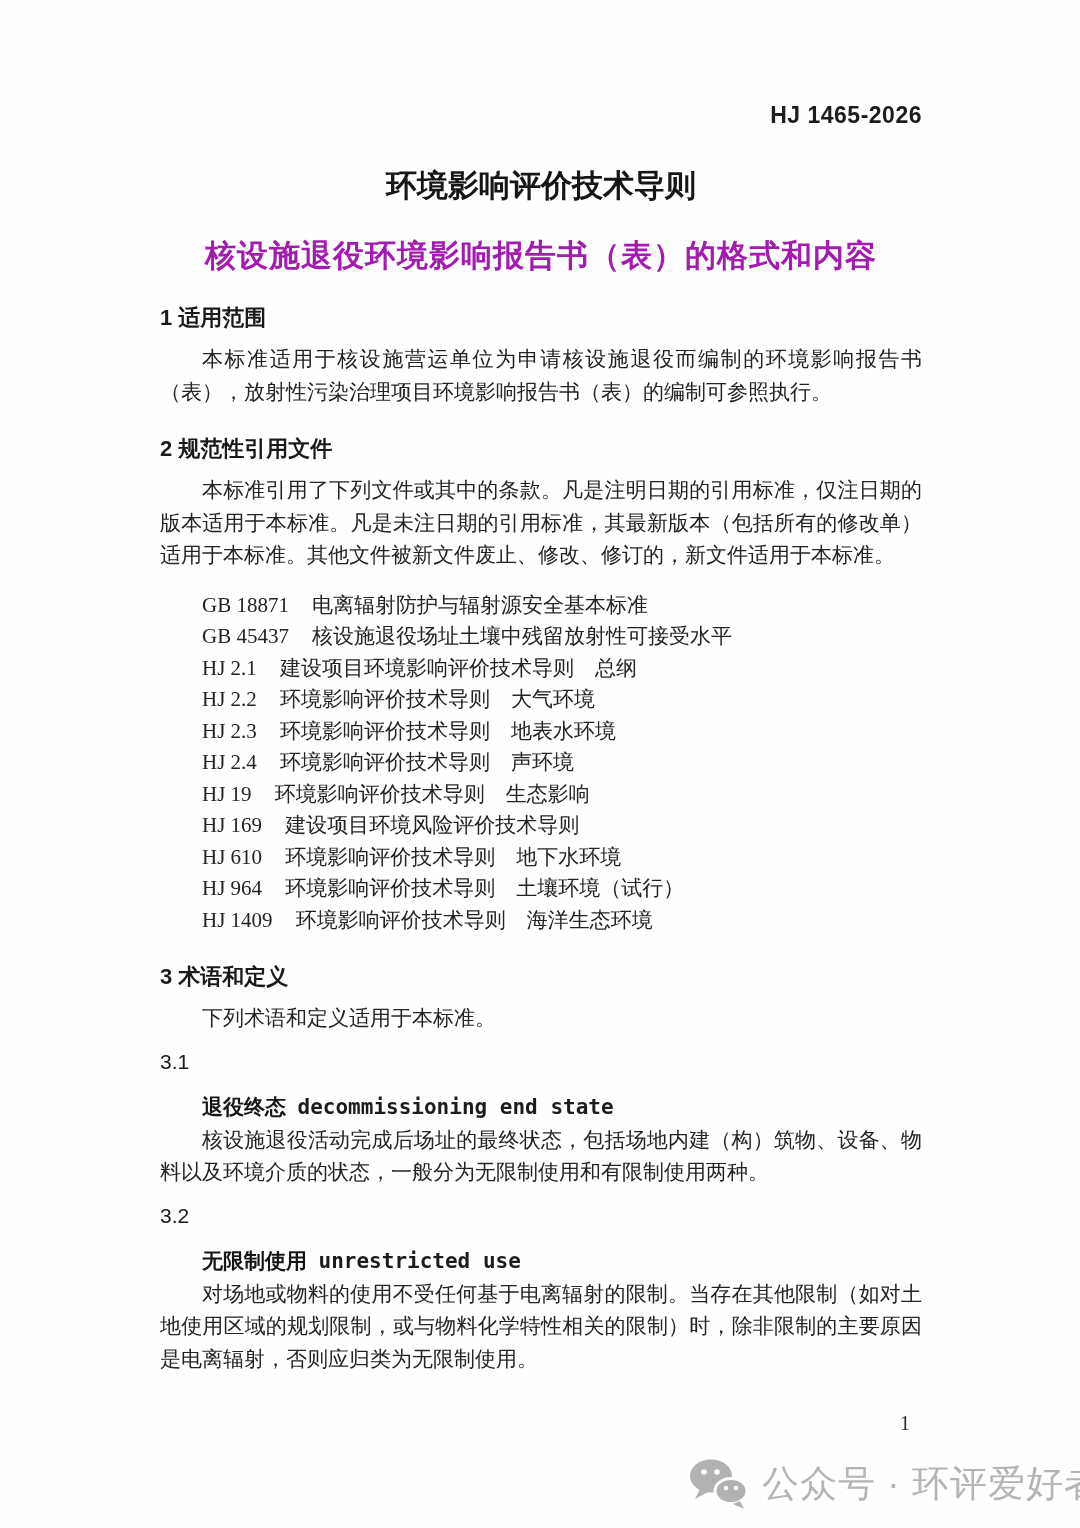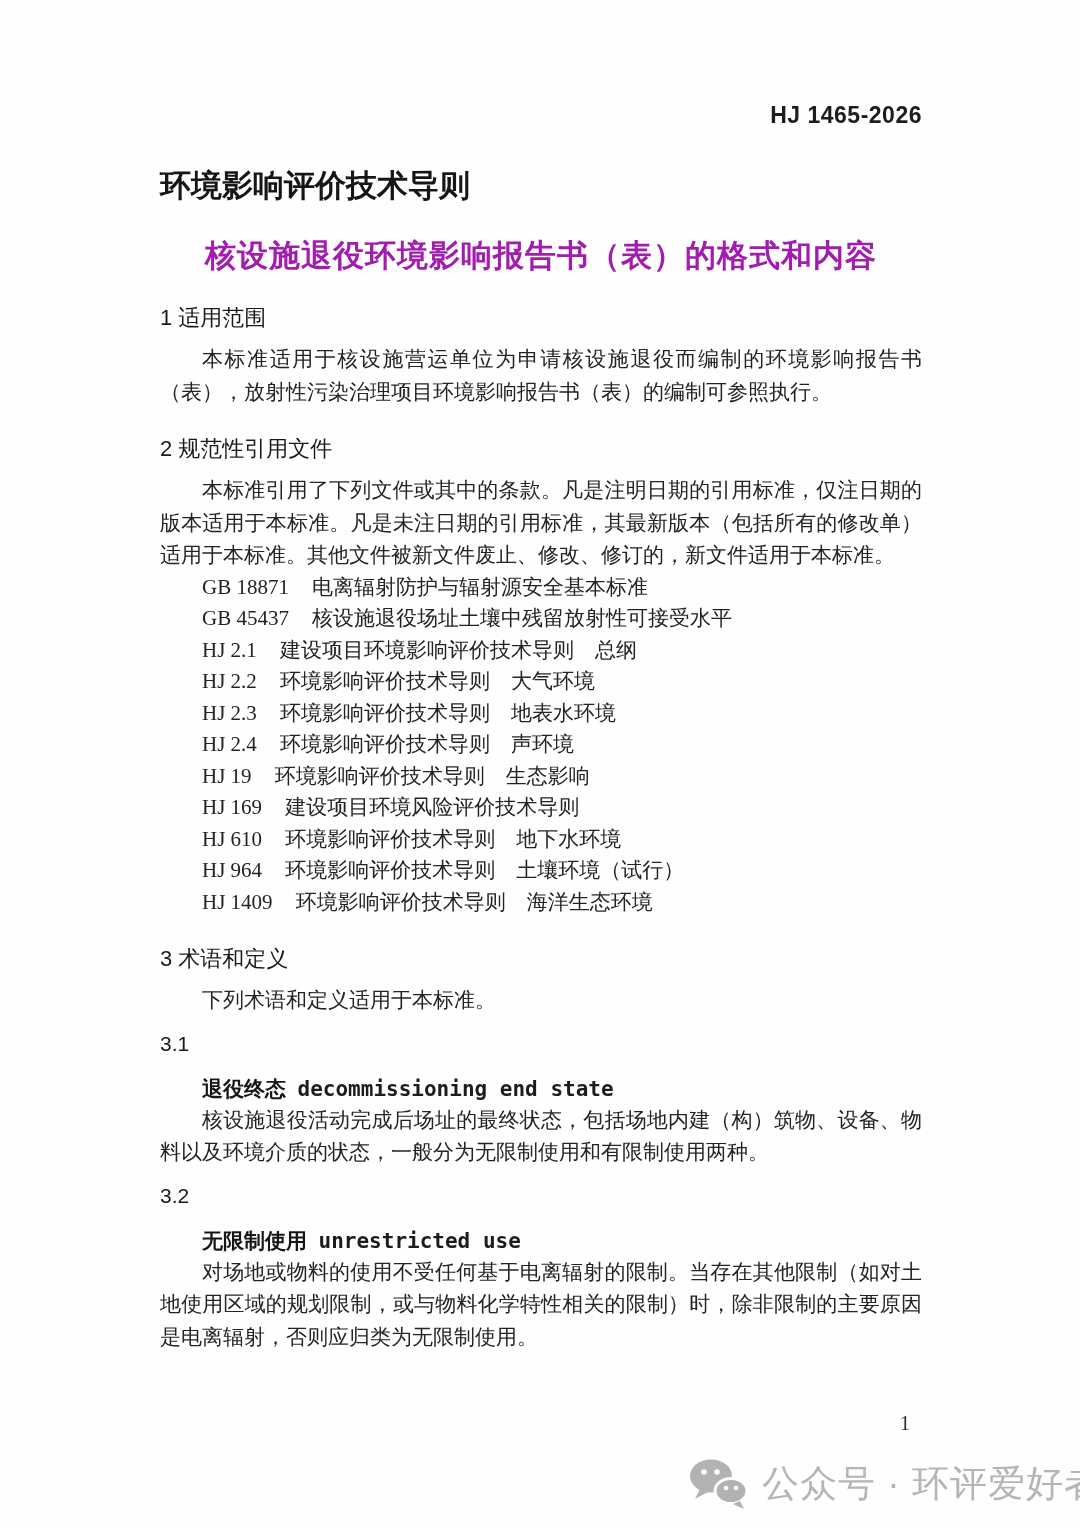--- a/index.html
+++ b/index.html
@@ -23,55 +23,56 @@
     text-align: right;
     font-family: "Liberation Sans", "DejaVu Sans", sans-serif;
     font-weight: 700;
     font-size: 23px;
     letter-spacing: 0.5px;
     color: #1d1d1d;
   }
 
   .doc-title {
     margin-top: 36px;
+    text-align: center;
     font-family: "Liberation Sans", "DejaVu Sans", sans-serif;
     font-weight: 700;
     font-size: 31px;
     color: #161616;
   }
   .doc-subtitle {
     margin-top: 28px;
     text-align: center;
     font-family: "Liberation Sans", "DejaVu Sans", sans-serif;
     font-weight: 700;
     font-size: 31px;
     color: #a21caf;
     letter-spacing: 1px;
   }
 
   .section-heading {
     margin-top: 26px;
     font-family: "Liberation Sans", "DejaVu Sans", sans-serif;
-    font-weight: 400;
+    font-weight: 700;
     font-size: 22px;
     line-height: 30px;
     color: #1a1a1a;
   }
 
   .para-block { margin-top: 10px; }
 
   p.body-para {
     font-size: 21px;
     line-height: 32.5px;
     text-indent: 2em;
     text-align: justify;
     color: #232323;
   }
 
-  .ref-list { margin-top: 0; }
+  .ref-list { margin-top: 18px; }
   .ref-item {
     font-size: 21px;
     line-height: 31.5px;
     padding-left: 2em;
     color: #232323;
   }
   .ref-code { margin-right: 1.1em; white-space: nowrap; }
 
   .term-number {
     margin-top: 13px;
@@ -80,21 +81,21 @@
     line-height: 28px;
     color: #1a1a1a;
   }
   .term-line {
     margin-top: 16px;
     padding-left: 2em;
     font-size: 21px;
     line-height: 30px;
   }
   .term-cn {
-    font-family: Liberation Sans, sans-serif;
+    font-family: Liberation Mono, monospace;
     font-weight: 700;
     color: #161616;
   }
   .term-en {
     font-family: "DejaVu Sans Mono", "Liberation Mono", monospace;
     font-weight: 600;
     margin-left: 0.55em;
     color: #1c1c1c;
   }
   p.term-def {

